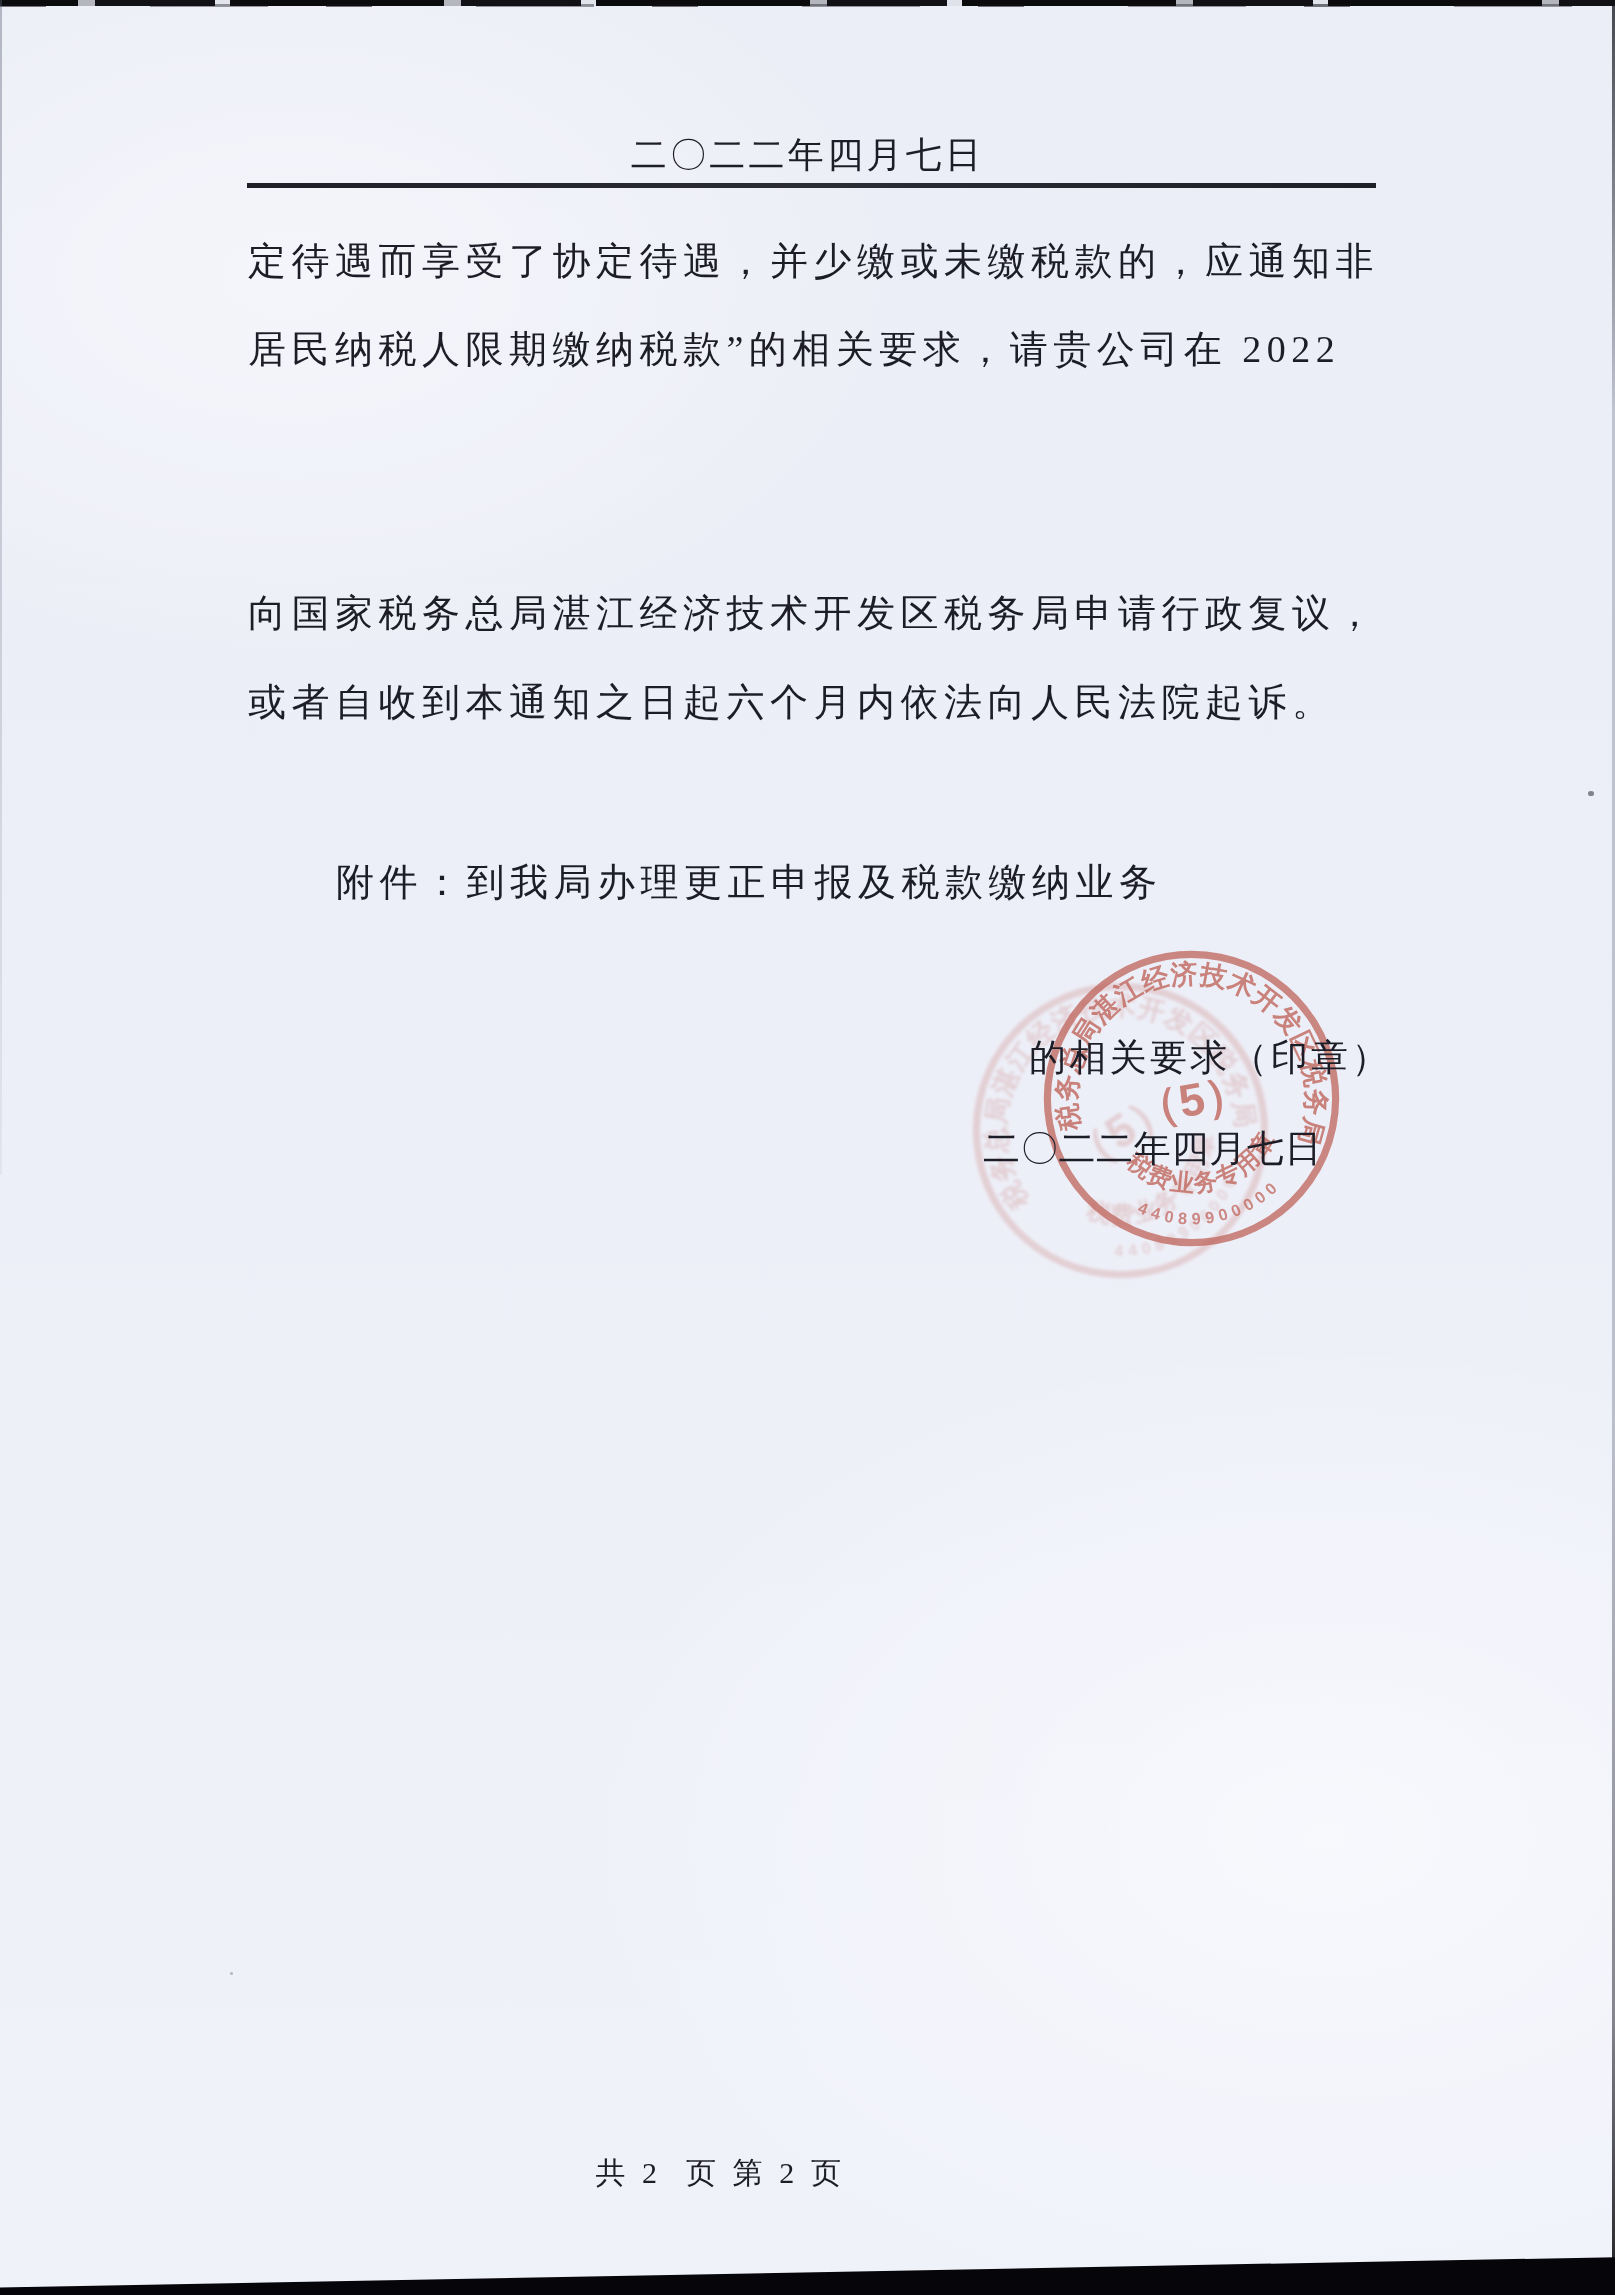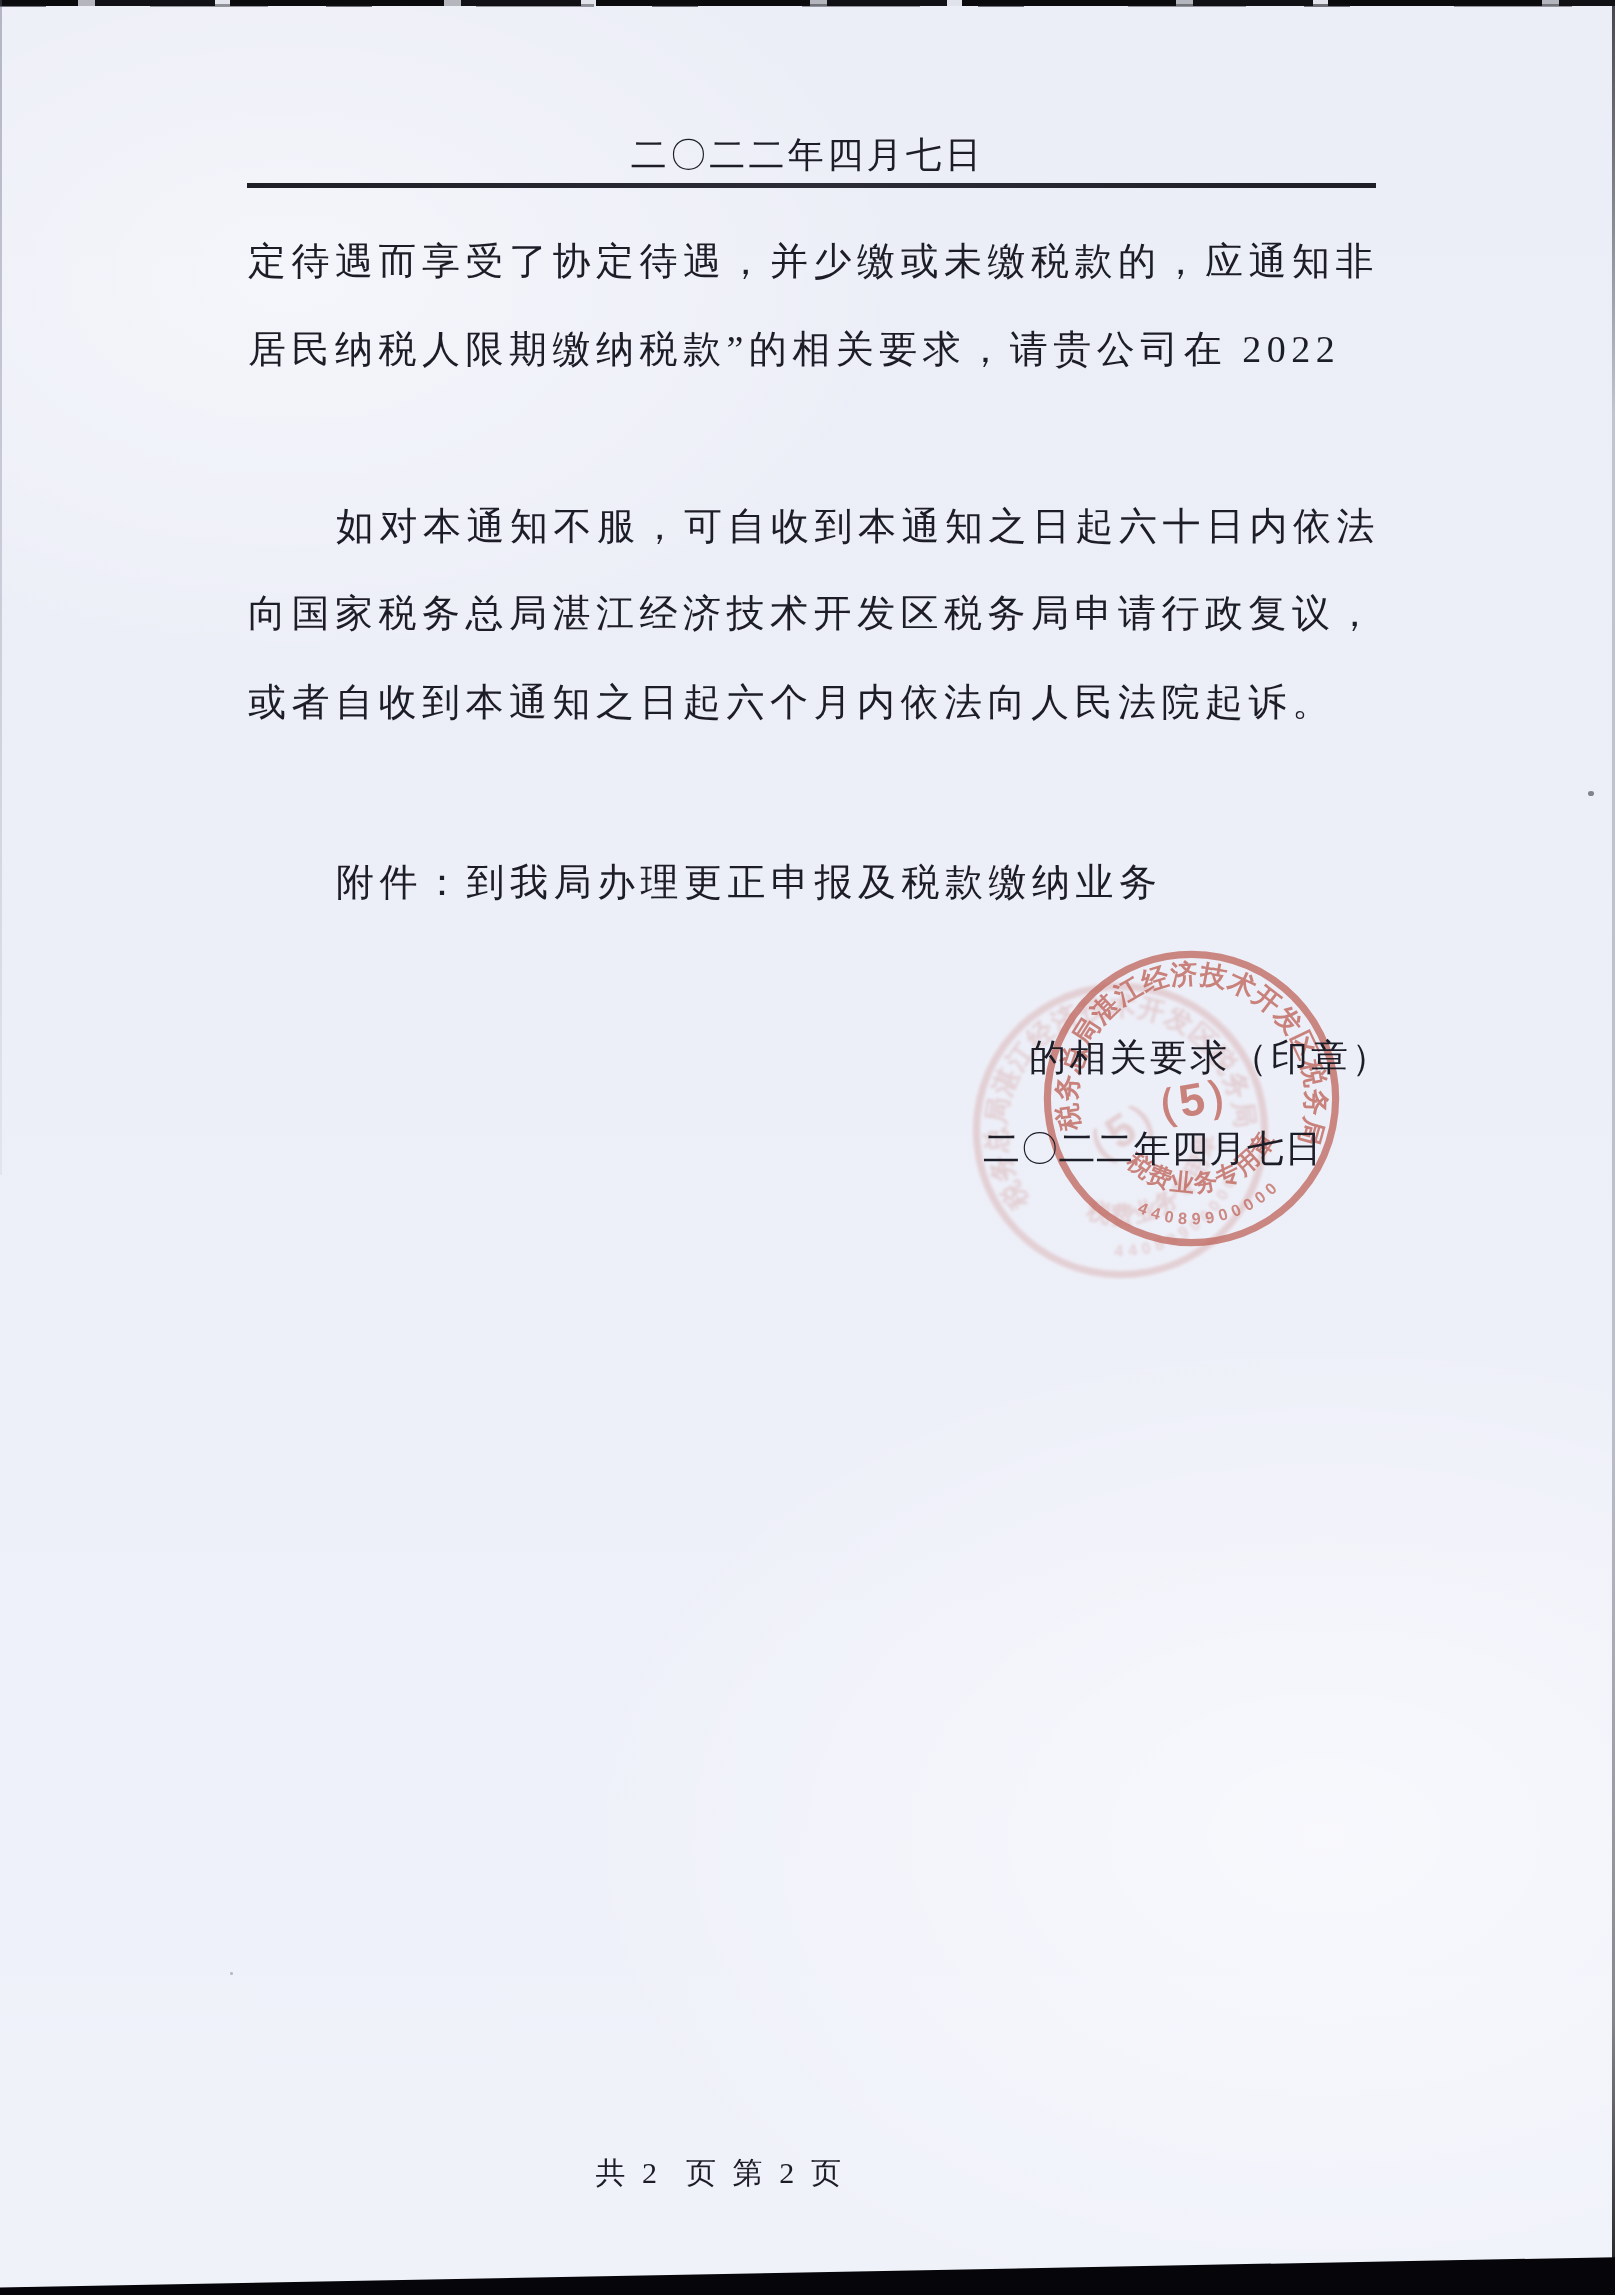--- a/index.html
+++ b/index.html
@@ -124,21 +124,20 @@
   <div class="edge-right"></div>
   <div class="edge-bottom"></div>
   <div class="speck" style="left:1588px; top:791px; width:5.9px; height:4.6px;"></div>
   <div class="speck" style="left:230px; top:1972px; width:2.6px; height:2.6px; opacity:.5;"></div>
 
   <div class="cn title">二〇二二年四月七日</div>
   <div class="title-rule"></div>
 
   <div class="cn bline l0">定待遇而享受了协定待遇，并少缴或未缴税款的，应通知非</div>
   <div class="cn bline l1">居民纳税人限期缴纳税款”的相关要求，请贵公司在 2022</div>
-  <div class="cn bline l3 indent">如对本通知不服，可自收到本通知之日起六十日内依法</div>
   <div class="cn bline l4">向国家税务总局湛江经济技术开发区税务局申请行政复议，</div>
   <div class="cn bline l5">或者自收到本通知之日起六个月内依法向人民法院起诉。</div>
   <div class="cn bline l6 indent">附件：到我局办理更正申报及税款缴纳业务</div>
 
   <div class="seal-ghost">
     <svg viewBox="0 0 480 480" xmlns="http://www.w3.org/2000/svg">
       <use href="#seal-g"></use>
     </svg>
   </div>
 

